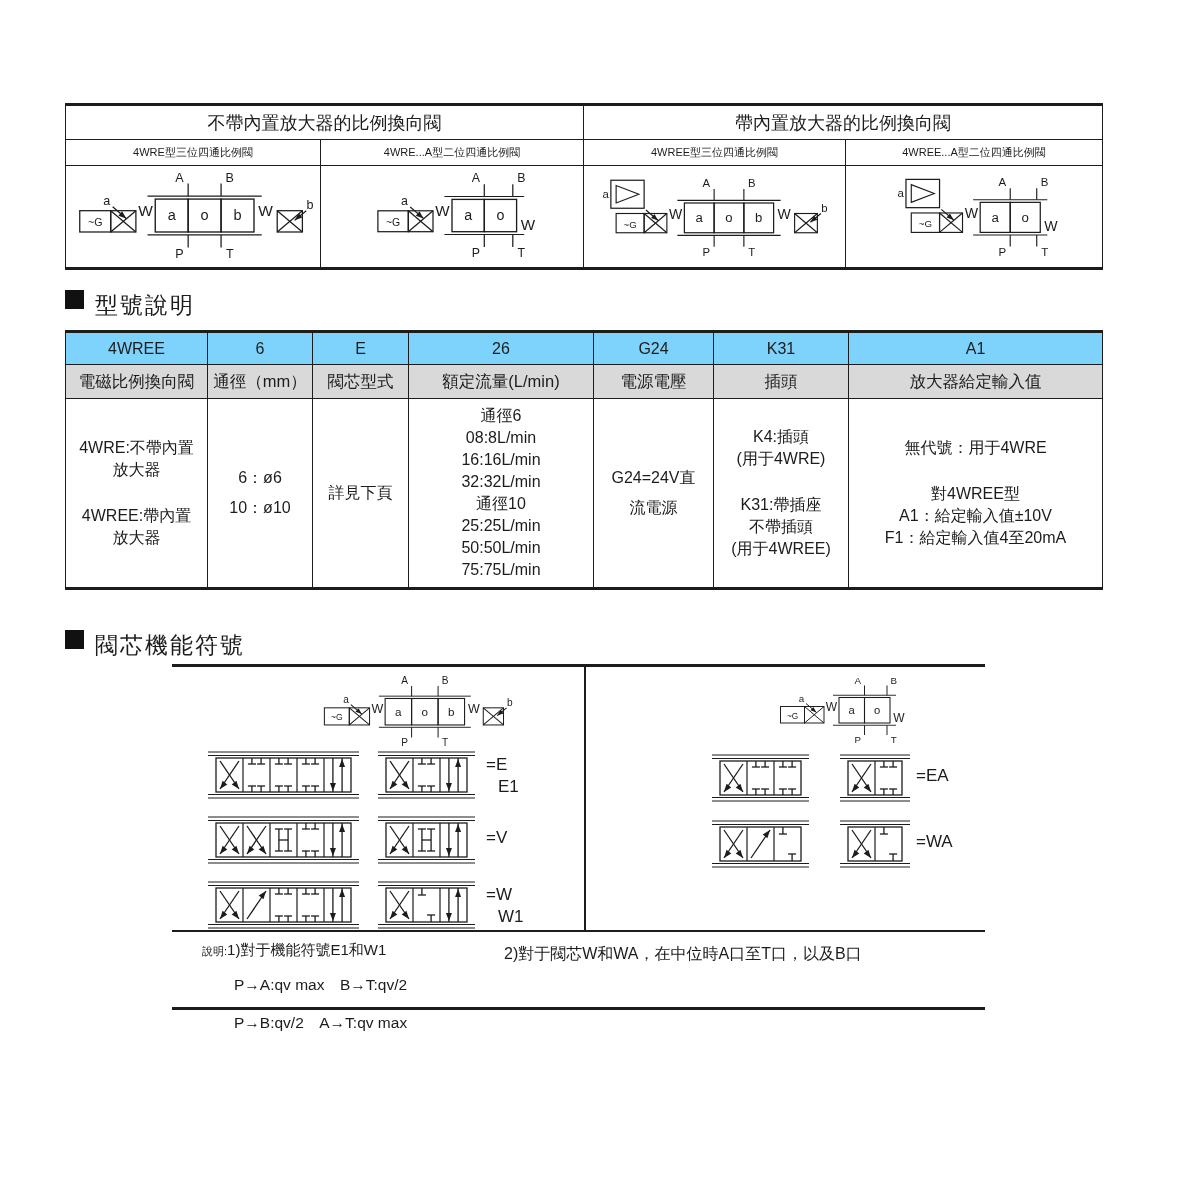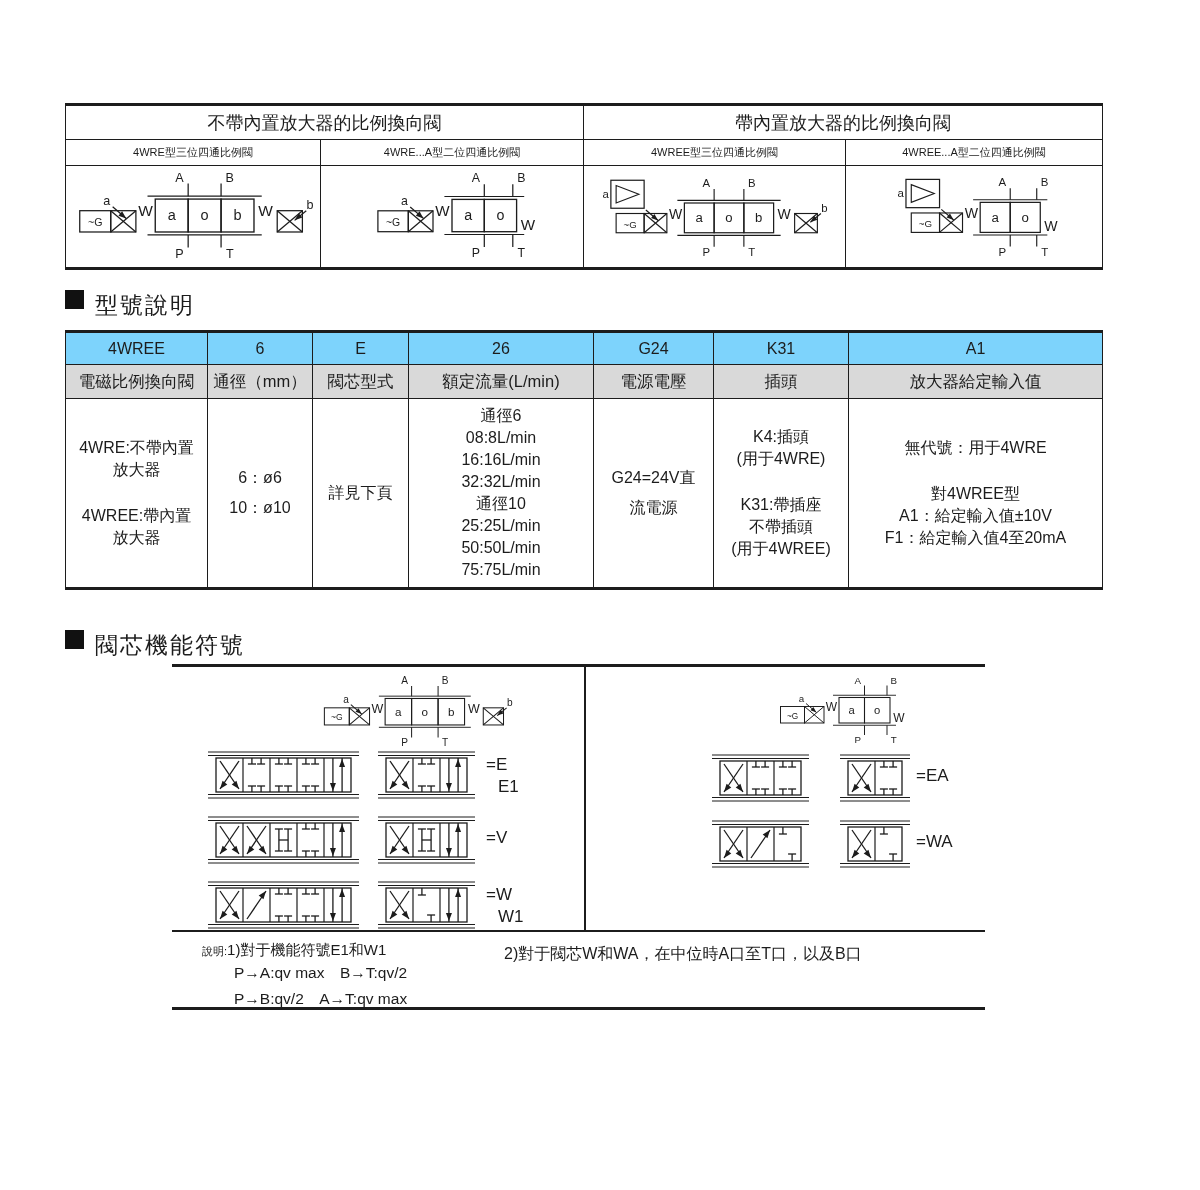--- a/index.html
+++ b/index.html
@@ -39,21 +39,21 @@
   #spool{left:172px;top:664px;width:813px;height:346px;
     border-top:3.5px solid #1c1c1c;border-bottom:3.5px solid #1c1c1c;box-sizing:border-box;}
   #spool-divider{position:absolute;left:412px;top:0;width:2px;height:263px;background:#1c1c1c;}
   #spool-midline{position:absolute;left:0;top:263px;width:813px;height:2px;background:#1c1c1c;}
   .sym-row{position:absolute;height:58px;}
   .sym-label{position:absolute;top:8px;font-size:17px;line-height:22px;white-space:nowrap;}
   .sym-label .l2{padding-left:12px;}
   .note{position:absolute;font-size:15px;}
   #note1 .nt{font-size:15px;}
   #note1 .np{font-size:11px;}
-  #note1 .nf{padding-left:32px;line-height:26px;font-size:15.5px;white-space:nowrap;}
+  #note1 .nf{padding-left:32px;line-height:26px;font-size:15.5px;white-space:nowrap;margin-top:12px;}
   #note2{line-height:30px;font-size:16px;}
   #note2 .l2{padding-left:14px;}
   svg{display:block;font-family:inherit;}
   svg text{fill:#1c1c1c;}
 </style>
 </head>
 <body>
 
 <div class="abs" id="top-table">
   <table>

